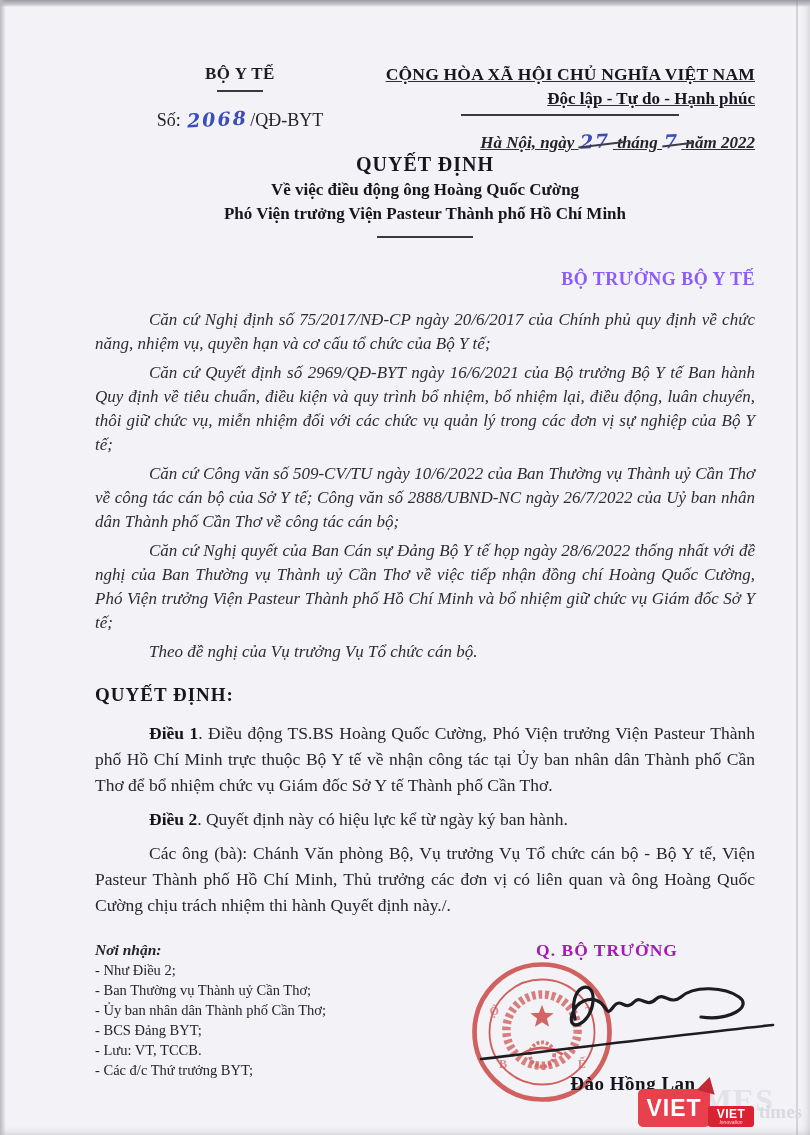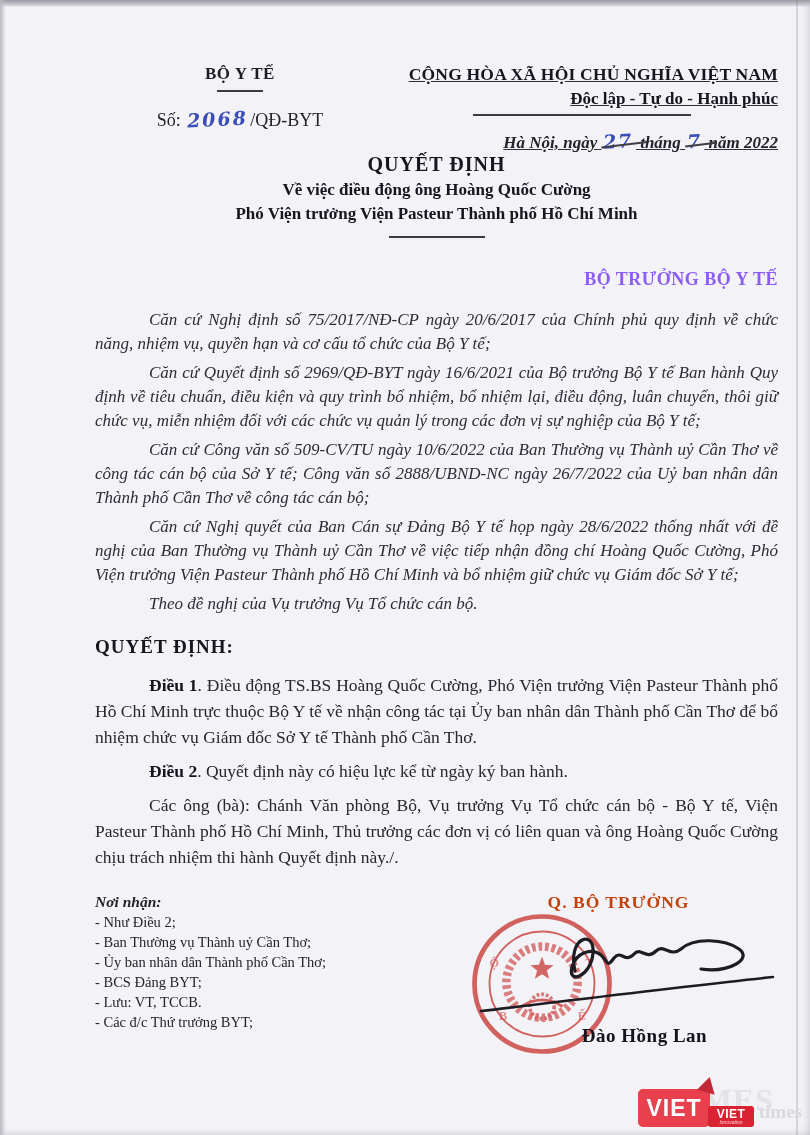--- a/index.html
+++ b/index.html
@@ -6,21 +6,21 @@
   .page{
     position:relative;width:810px;height:1135px;overflow:hidden;
     background:#f3f2f6;
     font-family:"Liberation Serif", serif;
     color:#30303a;
     box-shadow:inset 0 -6px 8px -5px rgba(60,60,75,.18), inset -6px 0 8px -5px rgba(60,60,75,.20);
   }
   .edge-top{position:absolute;top:0;left:0;right:0;height:7px;background:linear-gradient(#9b9ba5,#c9c9d1 70%,rgba(201,201,209,0));}
   .edge-left{position:absolute;top:0;left:0;bottom:0;width:6px;background:linear-gradient(90deg,#b9b9c2,rgba(185,185,194,0));}
   .edge-right{position:absolute;top:0;right:12px;bottom:0;width:2px;background:rgba(120,120,135,.25);}
-  .content{position:relative;padding:64px 32px 0 95px;}
+  .content{position:relative;padding:64px 55px 0 95px;}
 
   
   .hdr{display:flex;}
   .hdr-left{width:290px;text-align:center;flex:0 0 auto;}
   .hdr-right{flex:1;text-align:right;text-decoration:underline;}
   .issuer{font-weight:bold;font-size:17px;letter-spacing:.5px;color:#1d1d26;}
   .issuer-line{width:46px;height:2px;background:#3a3a44;margin:6px auto 16px auto;}
   .doc-number{font-size:18px;color:#23232c;}
   .motto1{font-weight:bold;font-size:17.5px;color:#16161f;letter-spacing:.2px;}
   .motto2{font-weight:bold;font-size:17px;color:#16161f;margin-top:4px;}
@@ -49,21 +49,21 @@
   }
   .decision-heading{text-align:left;font-weight:bold;font-size:19px;letter-spacing:1px;color:#16161f;margin:20px 0 14px 0;}
   p.art{font-size:17.5px;line-height:26px;margin:8px 0;text-align:justify;text-indent:54px;color:#26262f;}
   p.art b{color:#14141d;}
 
   
   .footer{display:flex;margin-top:22px;}
   .recipients{flex:0 0 330px;font-size:14.5px;line-height:20px;color:#23232c;}
   .recip-label{font-weight:bold;font-style:italic;font-size:15.5px;}
   .sig-col{flex:1;position:relative;text-align:center;}
-  .sig-title{font-weight:bold;font-size:17.5px;letter-spacing:1px;color:#c2410c;margin-left:34px;}
+  .sig-title{font-weight:bold;font-size:17.5px;letter-spacing:1px;color:#a21caf;margin-left:34px;}
   .sig-area{position:relative;height:112px;}
   .seal-svg{position:absolute;left:42px;top:-4px;opacity:.92;}
   .sign-svg{position:absolute;left:52px;top:12px;}
   .sig-name{font-weight:bold;font-size:19px;color:#14141d;letter-spacing:.5px;margin-left:86px;position:relative;z-index:2;}
 
   
   .wm{position:absolute;right:0;bottom:0;width:220px;height:60px;z-index:5;}
   .wm-ghost-big{position:absolute;right:36px;bottom:16px;font-family:"Liberation Serif",serif;font-weight:bold;font-size:32px;color:#e2e2e8;letter-spacing:1px;}
   .wm-box-big{position:absolute;right:100px;bottom:8px;width:72px;height:38px;background:#e8404d;border-radius:5px;display:flex;align-items:center;justify-content:center;}
   .wm-box-big .fold{position:absolute;top:-9px;right:-7px;width:0;height:0;border-left:16px solid #c22836;border-top:9px solid transparent;border-bottom:9px solid transparent;transform:rotate(45deg);}

